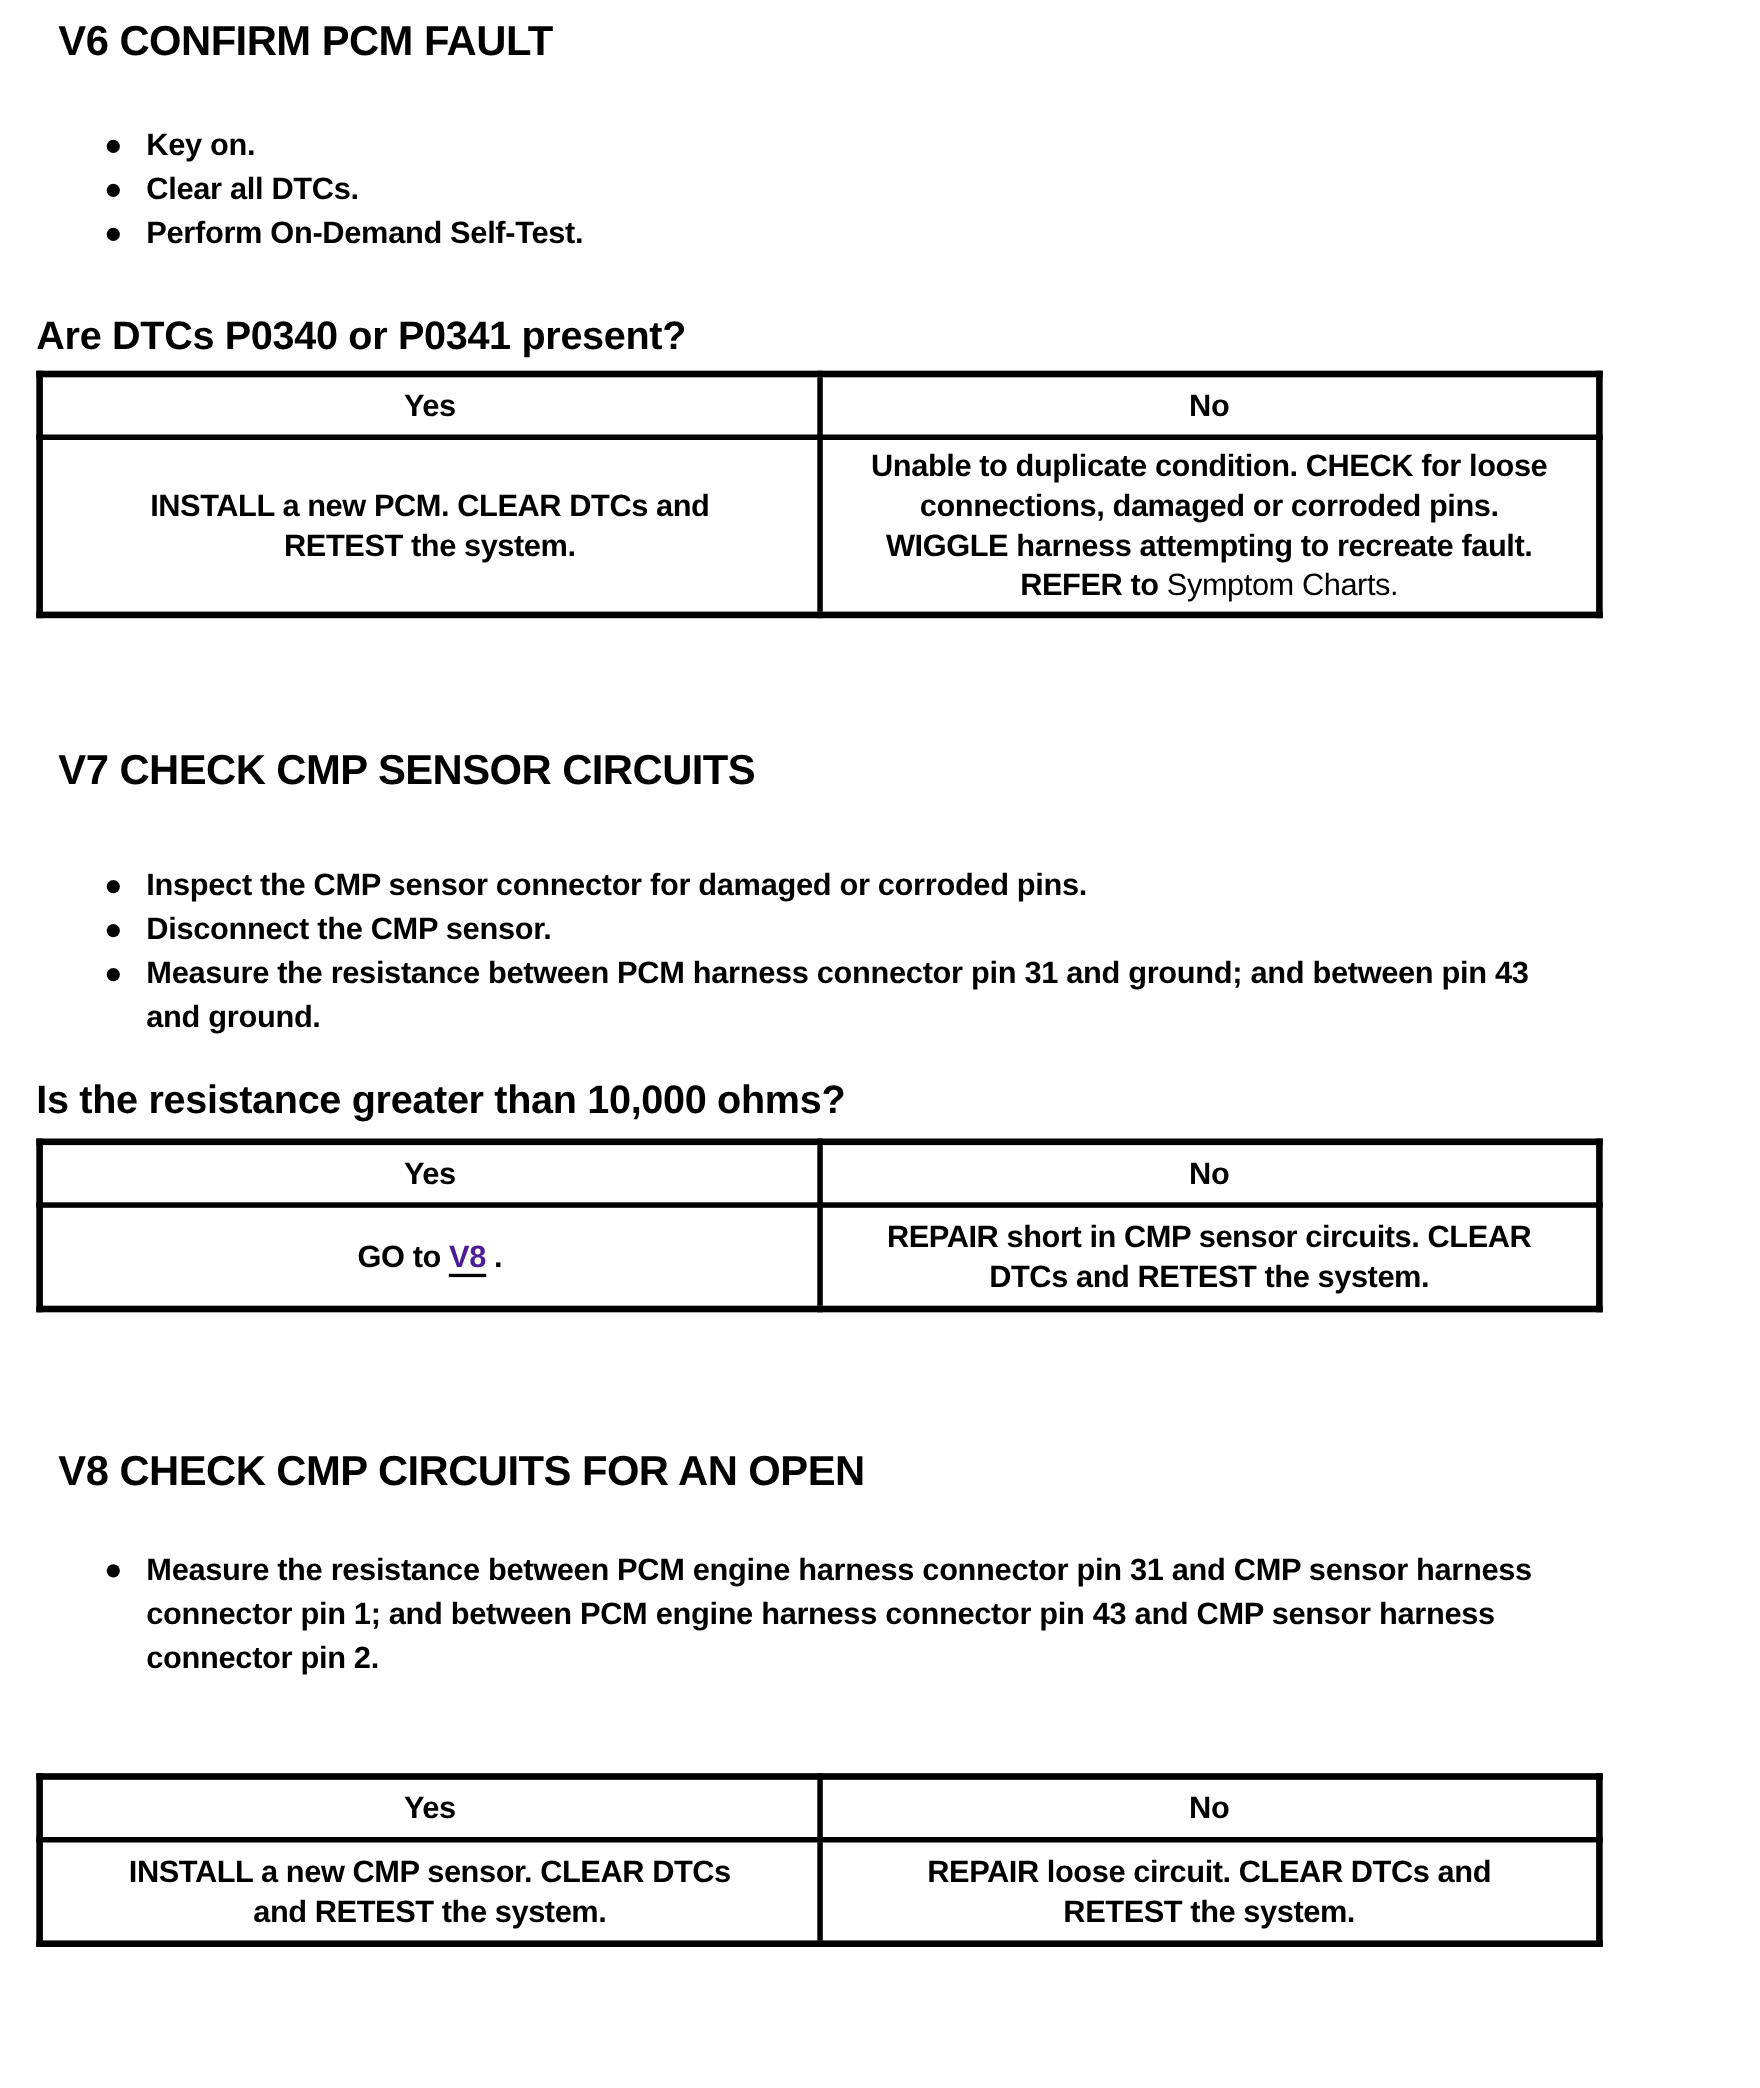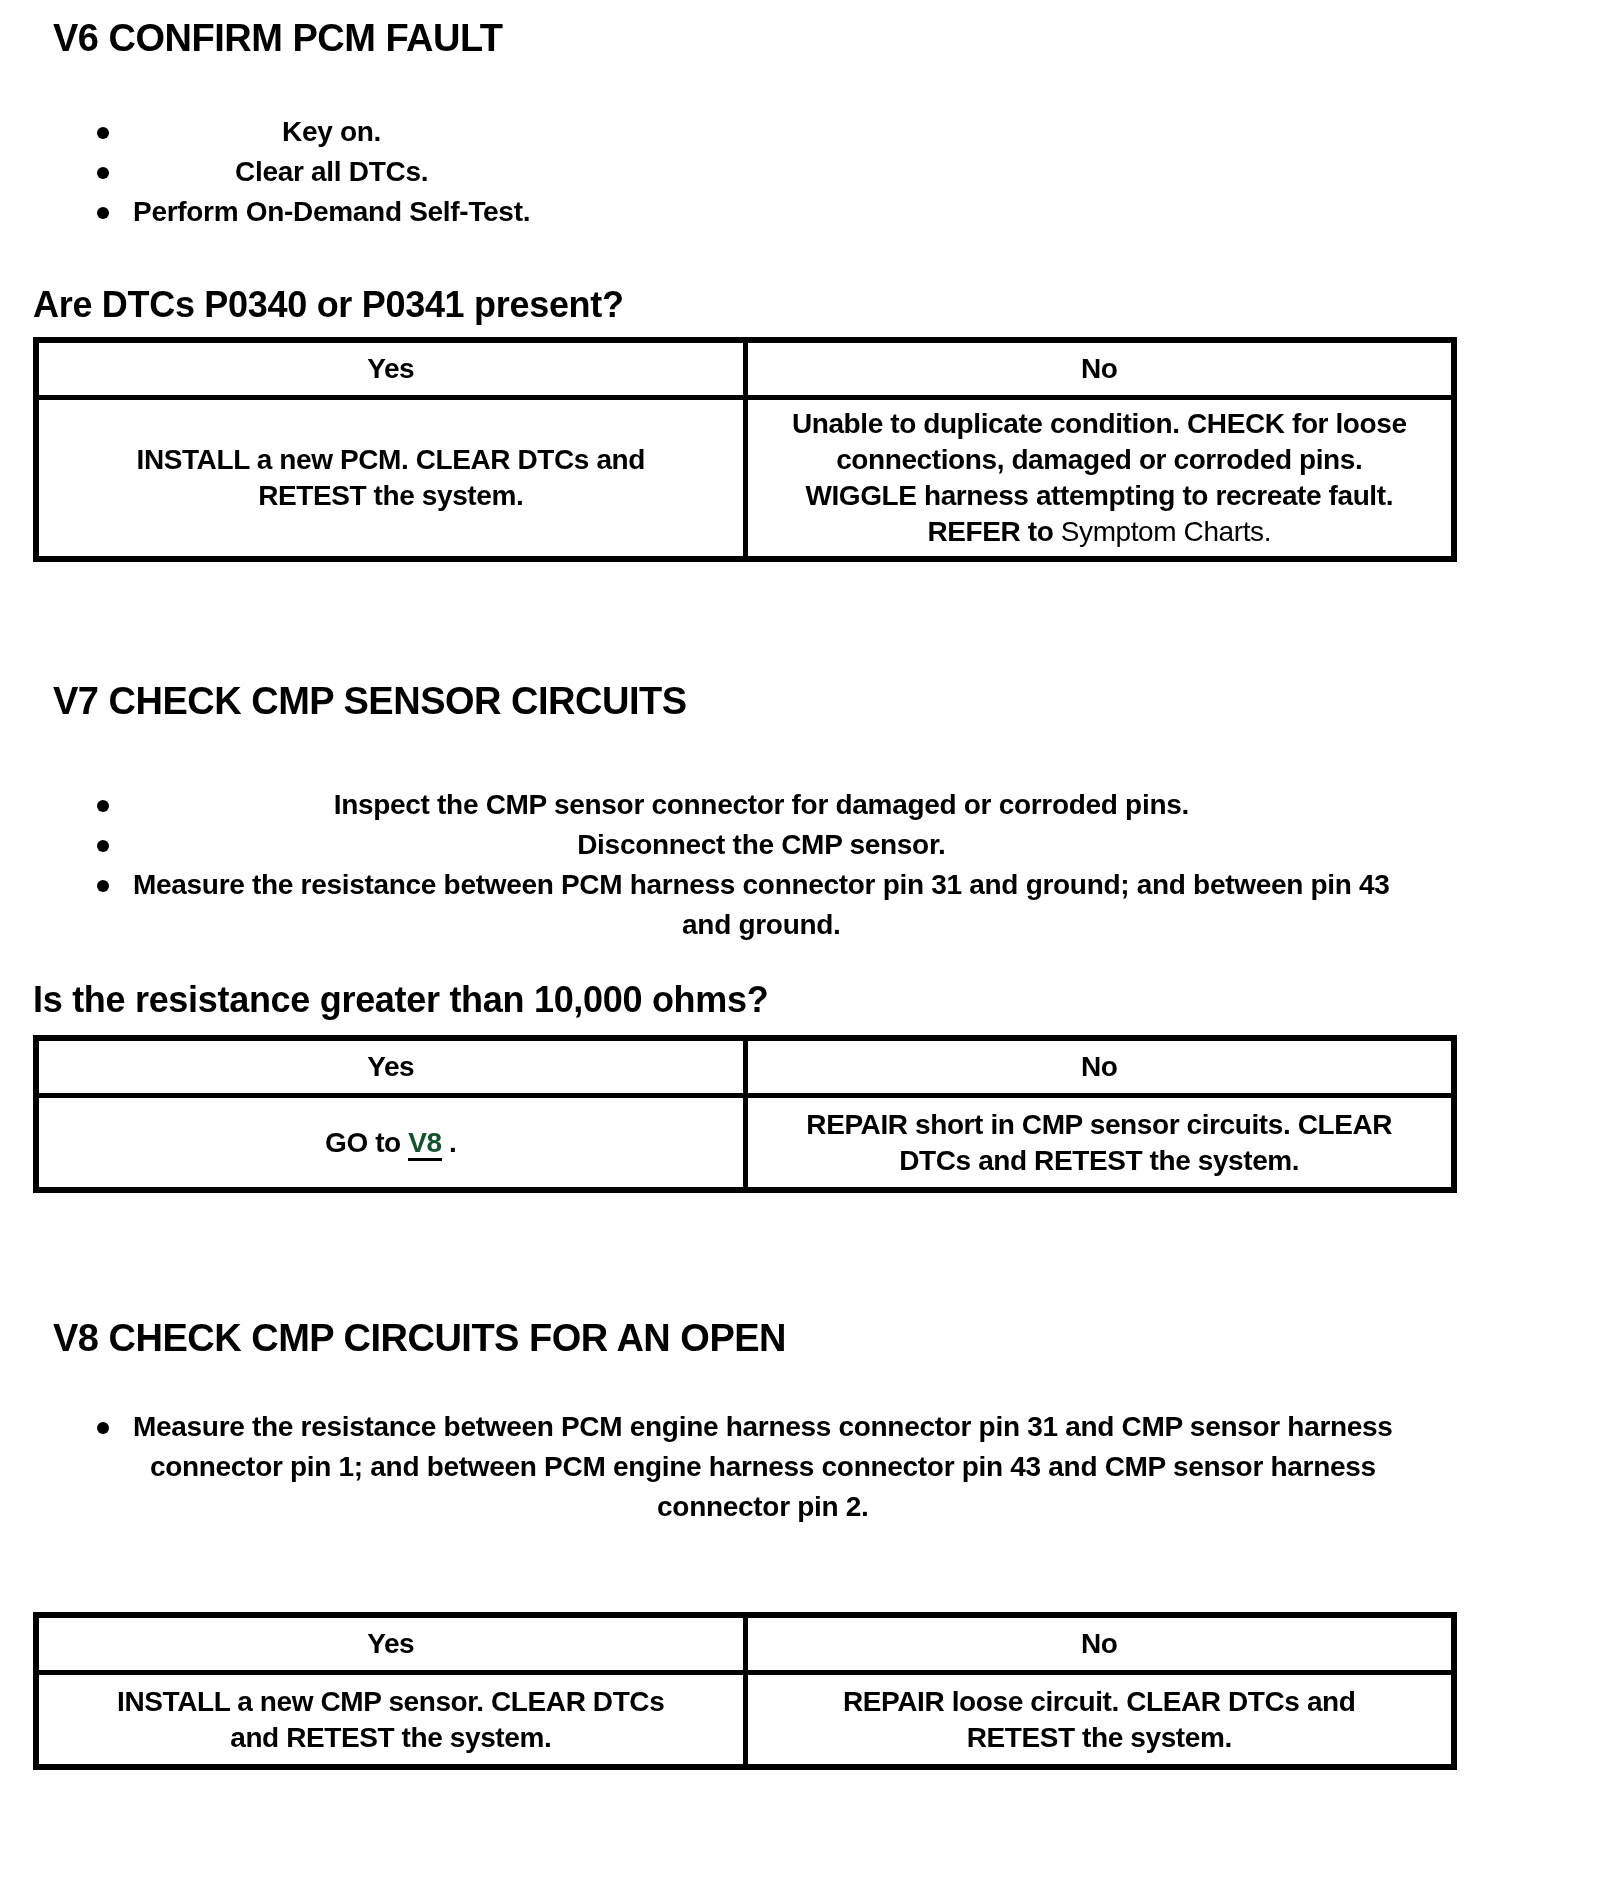--- a/index.html
+++ b/index.html
@@ -24,21 +24,21 @@
     list-style:none;margin:0;padding:0;
     font-size:28px;line-height:40px;
     letter-spacing:-0.3px;
   }
   .bullets li{position:relative;padding-left:100px;}
   .dot{
     position:absolute;left:64px;top:15px;
     width:12px;height:12px;border-radius:50%;
     background:#000000;
   }
-  .bline{display:block;white-space:pre;text-align:center;}
+  .bline{display:block;white-space:pre;}
   .question{
     position:absolute;left:33px;
     font-size:36px;line-height:40px;
     letter-spacing:-0.3px;
     white-space:pre;
   }
   table.decision{
     position:absolute;left:33px;
     width:1424px;
     border-collapse:collapse;
@@ -61,21 +61,21 @@
   table.decision td{
     padding:2px 7px;
     vertical-align:middle;
     line-height:36px;
   }
   td .cline{display:block;white-space:pre;}
   .td-tall{height:152px;}
   .td-short{height:85px;}
   .reg{font-weight:400;}
   .vlink{
-    font-weight:700;color:#14532d;
+    font-weight:700;color:#4c1d95;
     text-decoration:none;
     border-bottom:3px solid #000000;
   }
   .inlinecell{white-space:pre;}
 
   
   #h-v6{top:16px;}
   #ul-v6{top:112px;}
   #q-v6{top:285px;}
   #t-v6{top:337px;}

